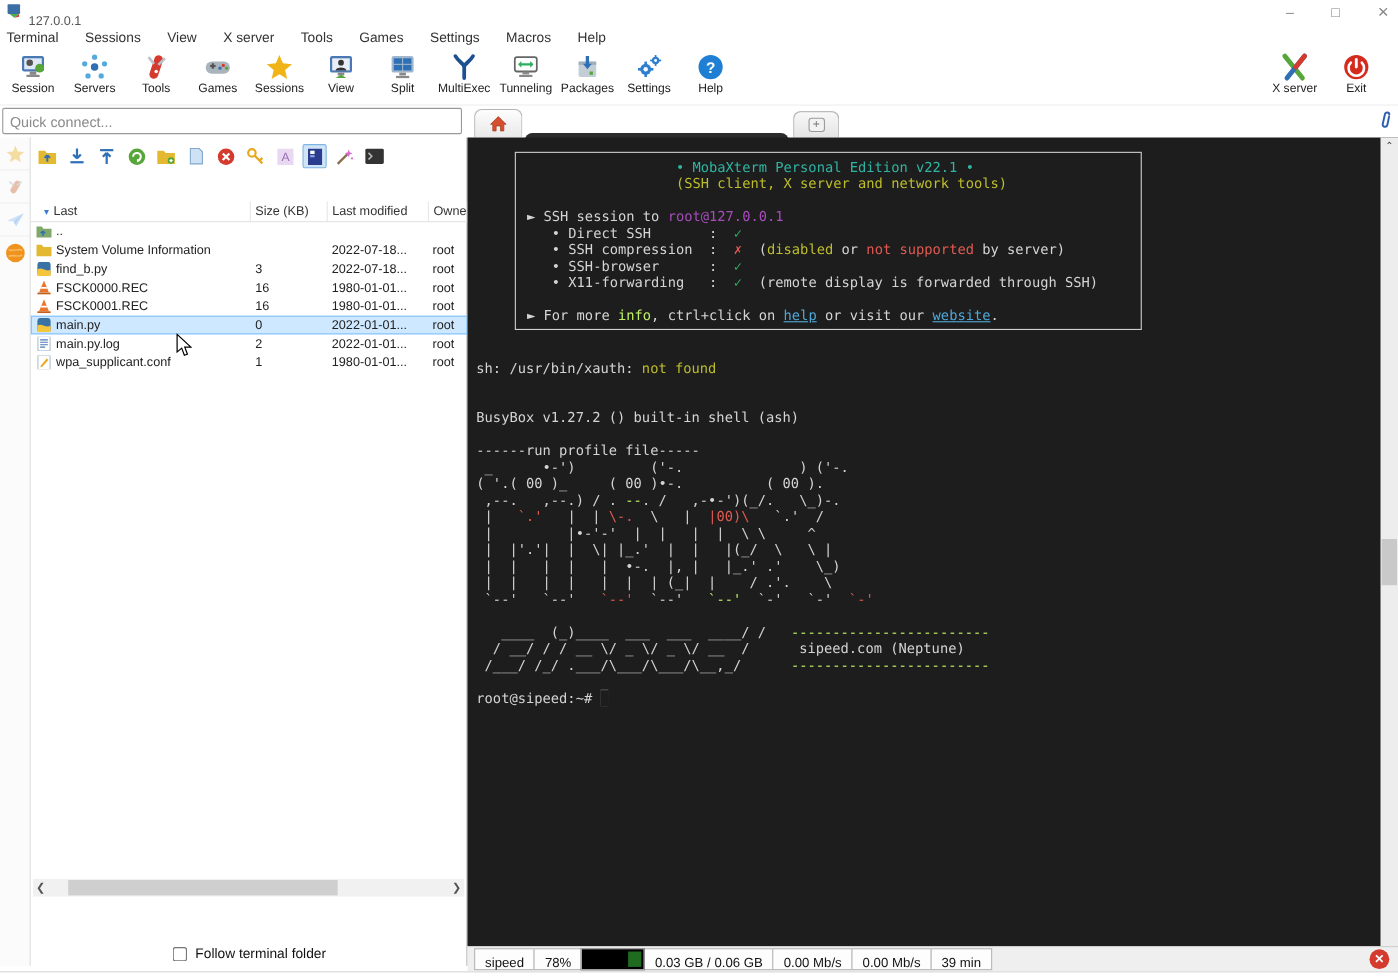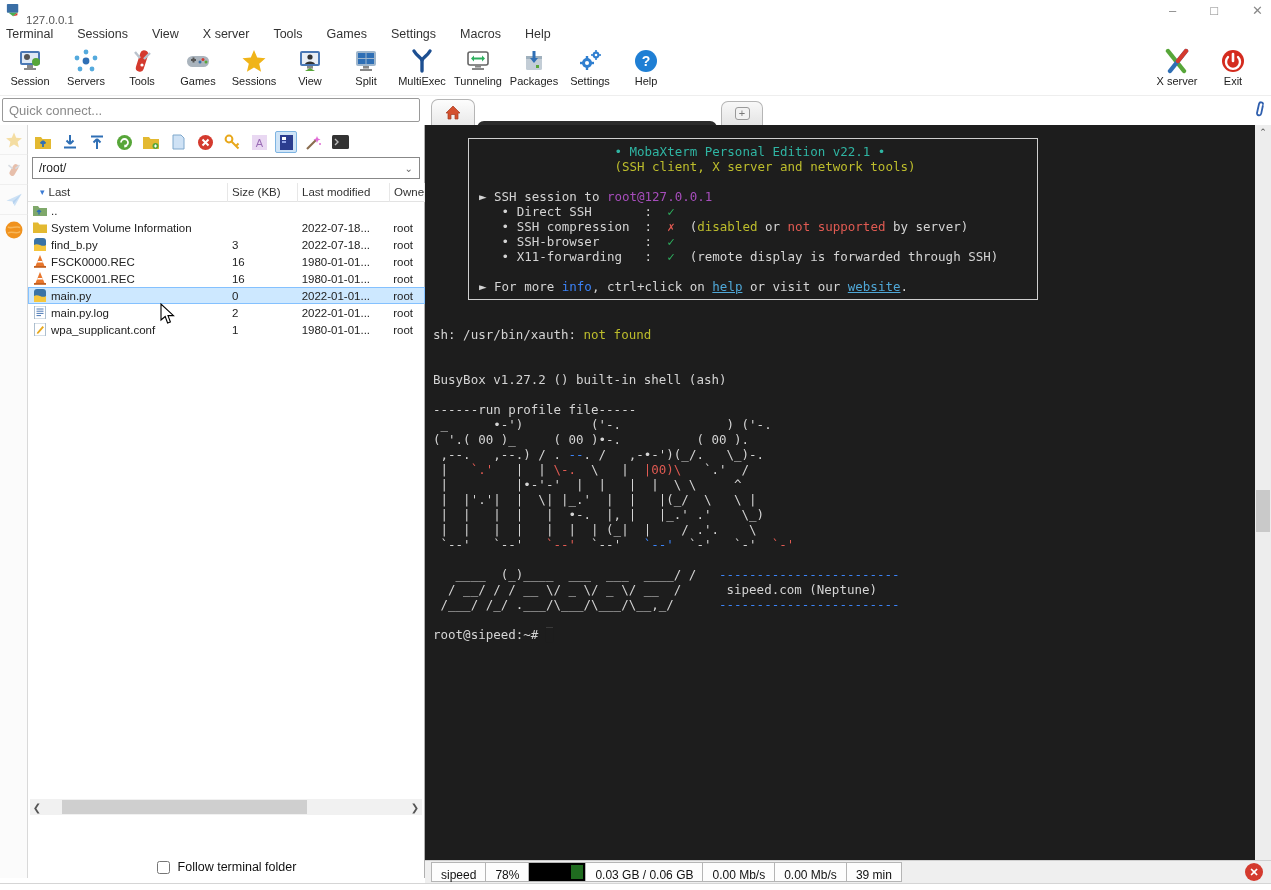--- a/index.html
+++ b/index.html
@@ -64,21 +64,21 @@
   .remotebtn { position:absolute; left:2px; top:692px; width:392px; height:29px; background:linear-gradient(#ececec,#dedede); border:1px solid #a8a8a8; display:flex; align-items:center; justify-content:center; gap:8px; font-size:12.5px; color:#111; }
   .followrow { position:absolute; left:0; top:727px; width:397px; height:30px; display:flex; align-items:center; justify-content:center; gap:8px; font-size:12.5px; color:#111; }
   .followrow input { width:13px; height:13px; }
   
   .terminal { position:absolute; left:425px; top:125px; width:953px; height:735px; background:#1d1d1d; overflow:hidden; }
   .term { font-family:"DejaVu Sans Mono", monospace; font-size:12.5px; line-height:15px; white-space:pre; color:#d4d4d4; }
   .bannerbox { position:absolute; left:43px; top:13px; width:570px; border:1px solid #cfcfcf; padding:5px 10px; }
   .mainlines { position:absolute; left:8px; top:202px; }
   .c-w { color:#d4d4d4; } .c-t { color:#2fb5a3; } .c-y { color:#bdbd2c; }
   .c-m { color:#a64dbb; } .c-g { color:#2daf5e; } .c-r { color:#e05a52; }
-  .c-b { color:#3b82f6; } .c-u { color:#4fa8d8; text-decoration:underline; }
+  .c-b { color:#bef264; } .c-u { color:#4fa8d8; text-decoration:underline; }
   .c-blk { color:#1d1d1d; background:#9e9e9e; }
   
   .vscroll { position:absolute; left:1255px; top:125px; width:16px; height:735px; background:#ededed; }
   .vscroll .up { text-align:center; color:#444; font-size:9px; line-height:14px; }
   .vscroll .thumb { position:absolute; left:1px; top:365px; width:14px; height:42px; background:#c9c9c9; }
   
   .termstatus { position:absolute; left:425px; top:860px; width:846px; height:23px; background:#efefef; border-top:1px solid #cfcfcf; display:flex; align-items:center; padding-left:6px; gap:0; }
   .seg { height:20px; background:#fdfdfd; border:1px solid #b5b5b5; display:flex; align-items:center; gap:5px; padding:0 9px; font-size:12px; color:#111; margin-right:-1px;flex-direction:column; }
   .seg.graph { padding:0; width:58px; background:#000; position:relative; }
   .seg.graph .bar { position:absolute; right:2px; top:2px; bottom:2px; width:12px; background:#1f6b1f; }
@@ -391,24 +391,20 @@
             <circle cx="15" cy="10" r="1" fill="#e06ad4"></circle>
           </svg>
         </div>
       <div class="ftbtn">
           <svg width="17" height="14" viewBox="0 0 17 14">
             <rect x="0" y="0" width="17" height="14" rx="1.5" fill="#333"></rect>
             <path d="M3 4 L6 7 L3 10" stroke="#bbb" stroke-width="1.4" fill="none"></path>
           </svg>
         </div>
     </div>
-    <div class="pathrow">
-      <span>/root/</span>
-      <span class="chev">⌄</span>
-    </div>
 
     <div class="ftable">
       <div class="fhead">
         <div class="c col-name">
             <span class="sortarrow">▾</span>
             <span>Last</span>
           </div>
         <div class="c col-size">
             <span>Size (KB)</span>
           </div>

